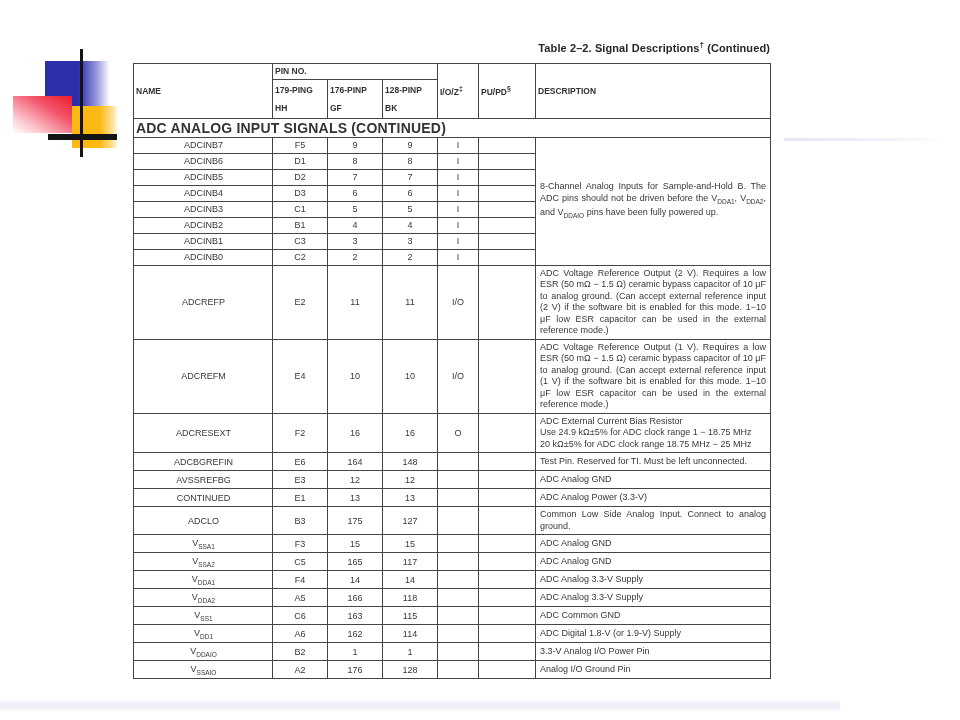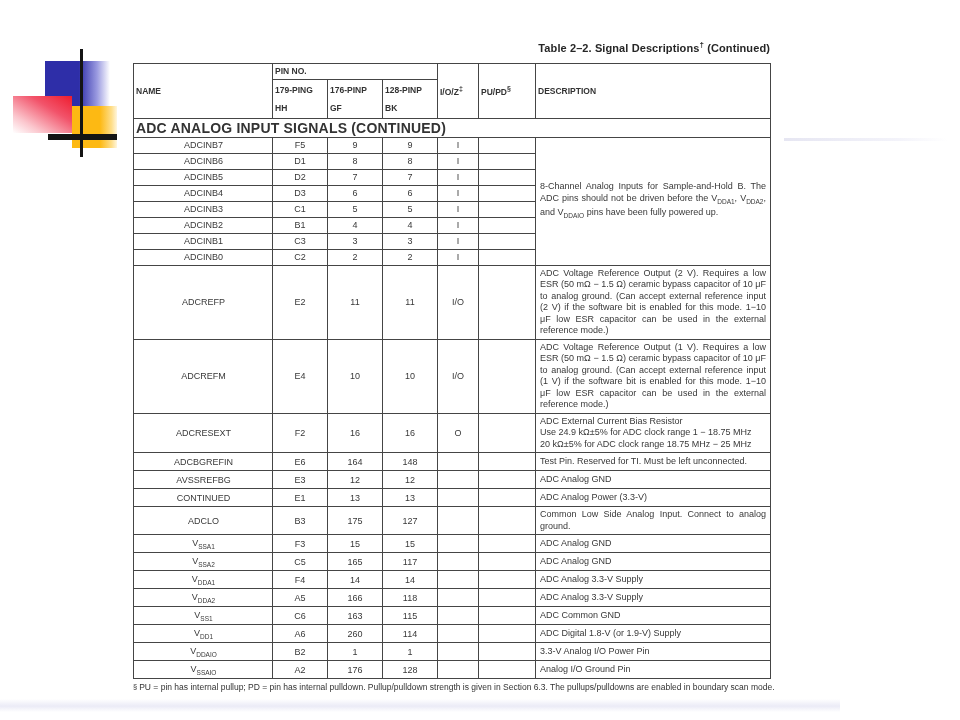--- a/index.html
+++ b/index.html
@@ -263,21 +263,21 @@
             <td class="c-num">C6</td>
             <td class="c-num">163</td>
             <td class="c-num">115</td>
             <td class="c-num"></td>
             <td class="c-num"></td>
             <td class="c-desc" rowspan="1">ADC Common GND</td>
           </tr>
           <tr>
             <td class="c-name">V<sub>DD1</sub></td>
             <td class="c-num">A6</td>
-            <td class="c-num">260</td>
+            <td class="c-num">162</td>
             <td class="c-num">114</td>
             <td class="c-num"></td>
             <td class="c-num"></td>
             <td class="c-desc" rowspan="1">ADC Digital 1.8-V (or 1.9-V) Supply</td>
           </tr>
           <tr>
             <td class="c-name">V<sub>DDAIO</sub></td>
             <td class="c-num">B2</td>
             <td class="c-num">1</td>
             <td class="c-num">1</td>
@@ -291,16 +291,15 @@
             <td class="c-num">176</td>
             <td class="c-num">128</td>
             <td class="c-num"></td>
             <td class="c-num"></td>
             <td class="c-desc" rowspan="1">Analog I/O Ground Pin</td>
           </tr>
         </tbody>
     </table>
 
     <div class="fnotes">
-        <div class="footnote"><span class="fn-mark">§</span>PU = pin has internal pullup; PD = pin has internal pulldown. Pullup/pulldown strength is given in Section 6.3. The pullups/pulldowns are enabled in boundary scan mode.</div>
       </div>
   </div>
 </div>
 
 </body></html>

